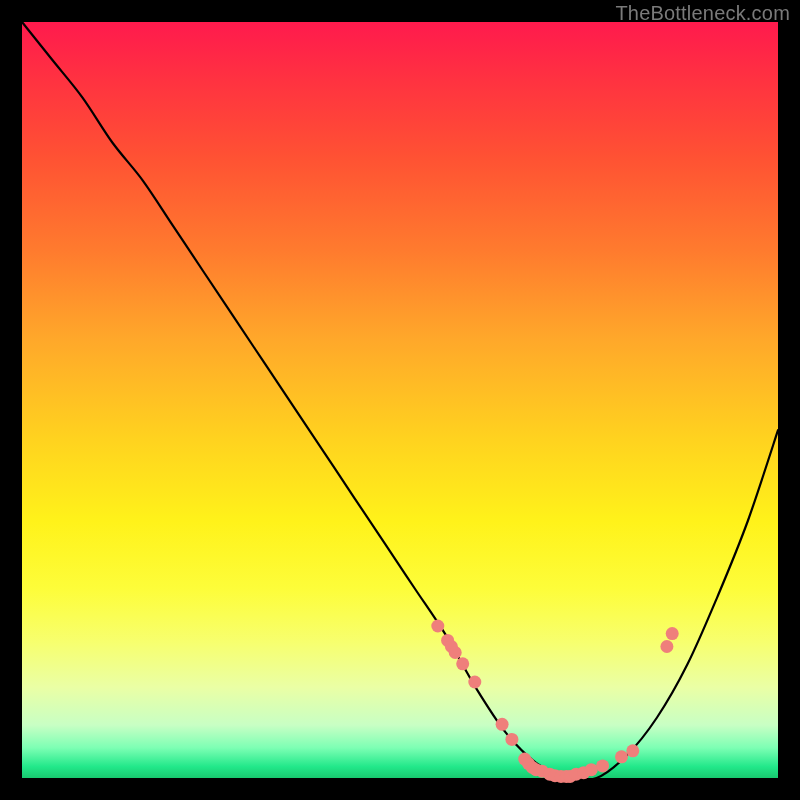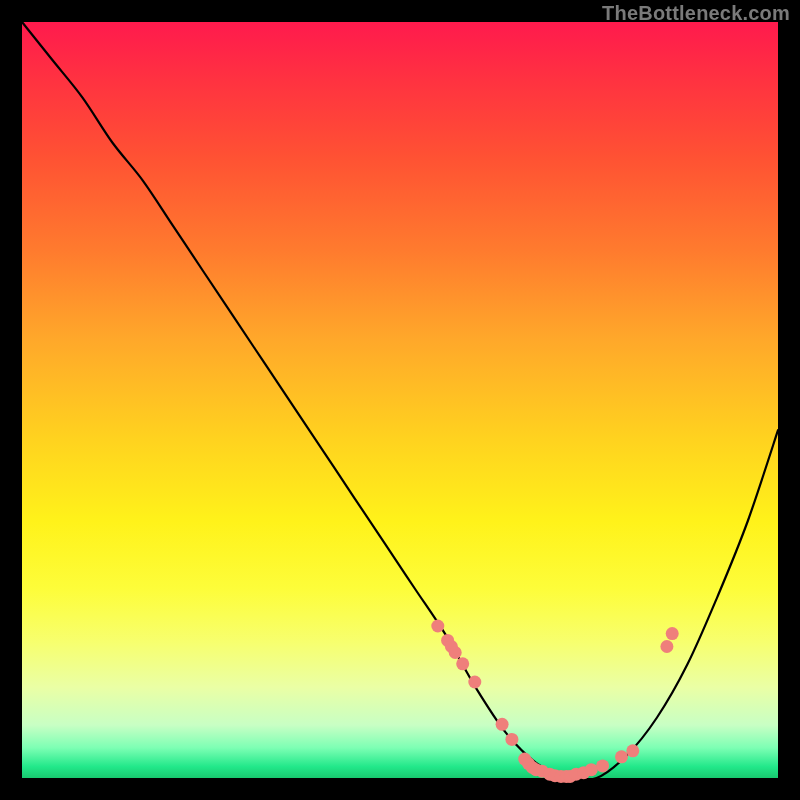--- a/index.html
+++ b/index.html
@@ -34,21 +34,21 @@
       #18c96f 100%
     );
   }
   .watermark {
     position: absolute;
     top: 2px;
     right: 10px;
     color: #7a7a7a;
     font-size: 20px;
     letter-spacing: 0.2px;
-    font-weight: 700;
+    font-weight: 400;
   }
   svg.plot {
     position: absolute;
     left: 0;
     top: 0;
     width: 756px;
     height: 756px;
     overflow: visible;
   }
   .curve {

